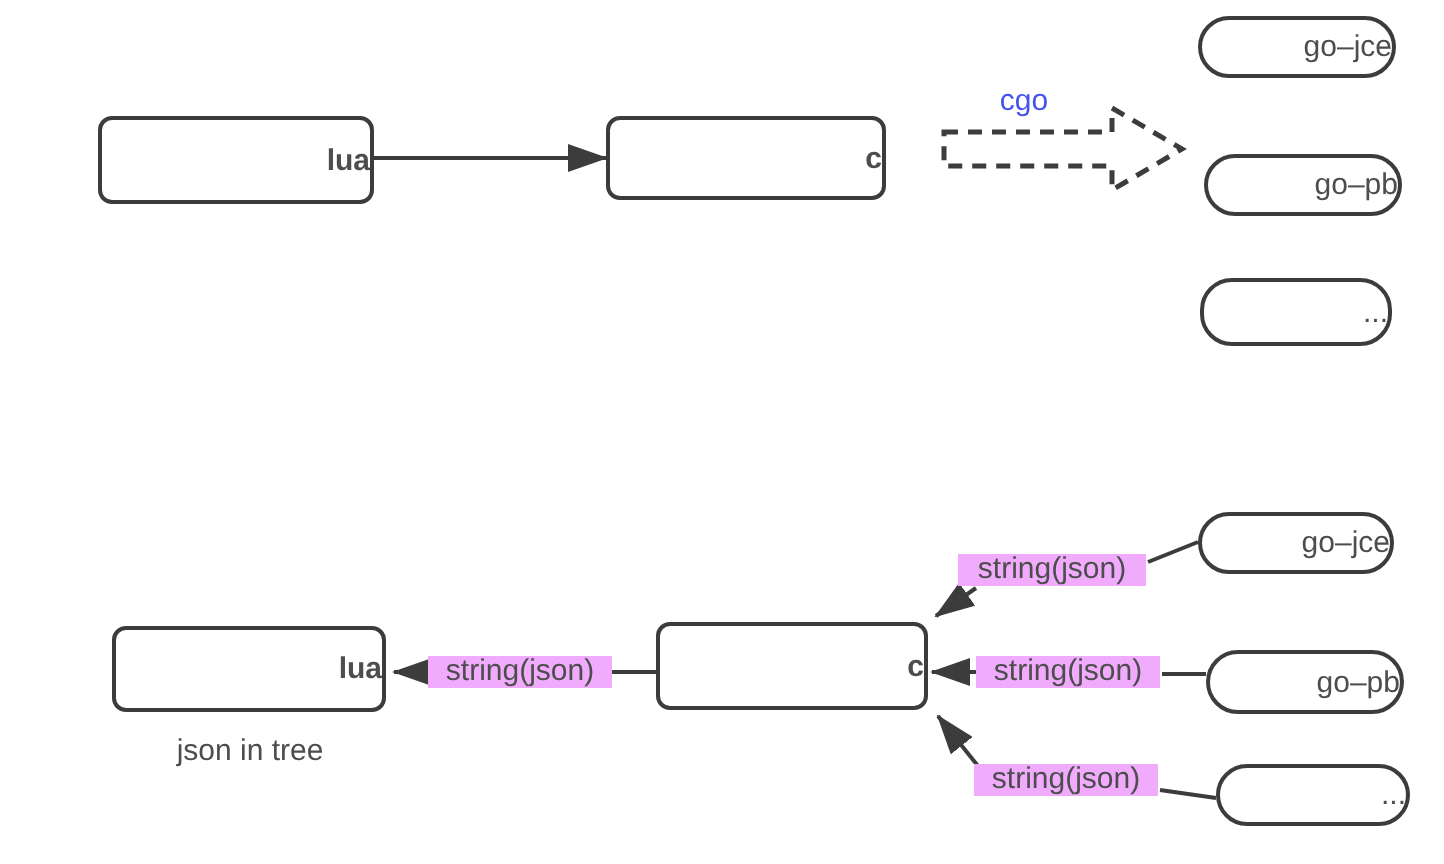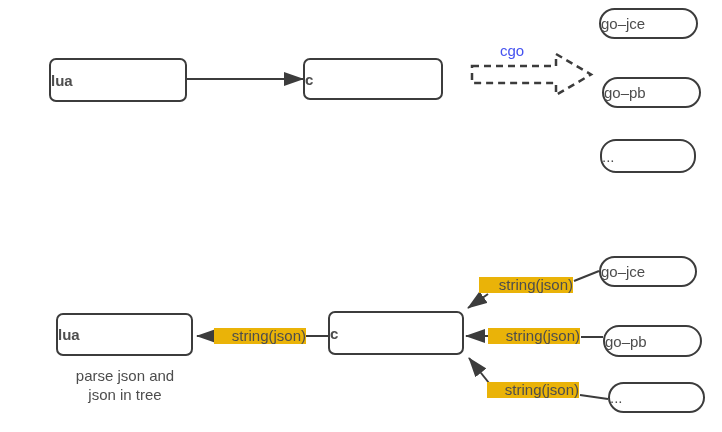--- a/index.html
+++ b/index.html
@@ -12,40 +12,40 @@
     font-family: "Liberation Sans", "DejaVu Sans", sans-serif;
     color: #4d4d4d;
   }
   .node {
     position: absolute;
     box-sizing: border-box;
     background: #ffffff;
     border: 2px solid #3c3c3c;
     display: flex;
     align-items: center;
-    justify-content: flex-start;
+    justify-content: flex-end;
     font-size: 15px;
     color: #4d4d4d;
     z-index: 1;
   }
   .rect { border-radius: 7px; font-weight: bold; }
   .pill { border-radius: 16px; }
   #edges {
     position: absolute;
     left: 0; top: 0;
     width: 722px; height: 432px;
     z-index: 2;
     pointer-events: none;
   }
   .edge-label {
     position: absolute;
-    background: #eab308;
+    background: #f0abfc;
     font-size: 15px;
     color: #4d4d4d;
-    text-align: right;
+    text-align: center;
     line-height: 16px;
     z-index: 3;
     white-space: nowrap;
   }
   .cgo-label {
     position: absolute;
     left: 482px; top: 42px;
     width: 60px;
     text-align: center;
     font-size: 15px;
@@ -141,17 +141,16 @@
   </svg>
 
   <div class="cgo-label">cgo</div>
 
   <div class="edge-label lbl-c-to-lua">string(json)</div>
   <div class="edge-label lbl-from-gojce">string(json)</div>
   <div class="edge-label lbl-from-gopb">string(json)</div>
   <div class="edge-label lbl-from-ellip">string(json)</div>
 
   <div class="caption">
-    <div>parse json and</div>
     <div>json in tree</div>
   </div>
 
 </div>
 
 </body></html>

